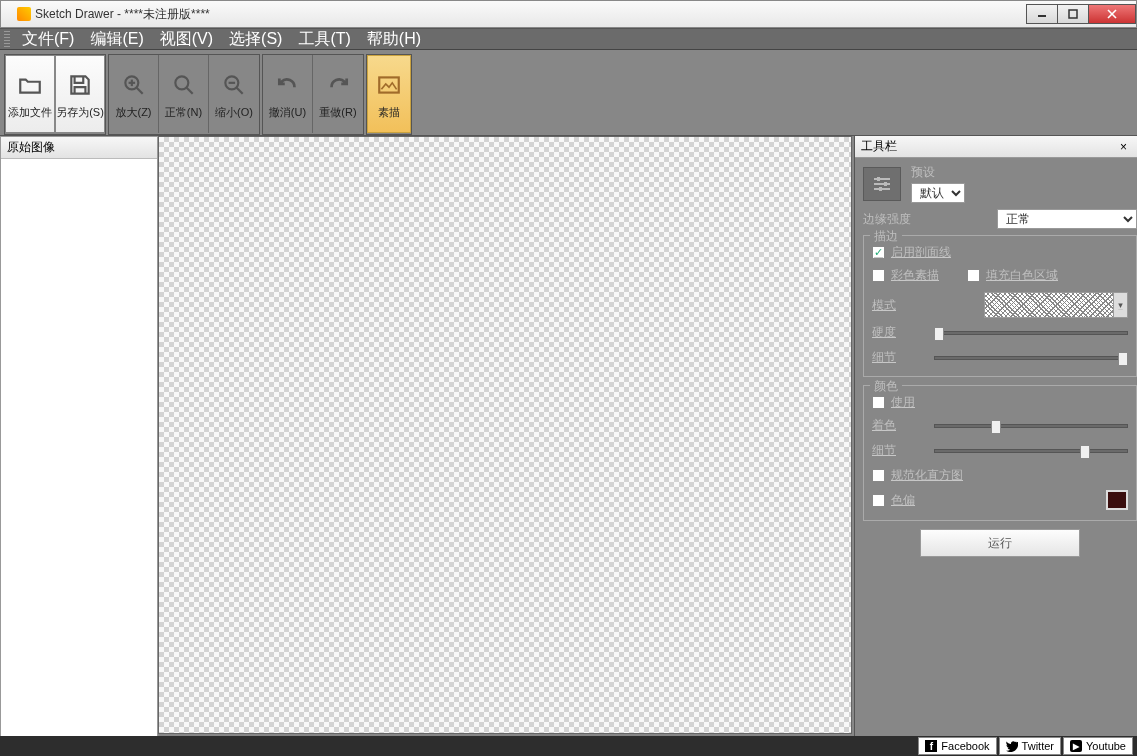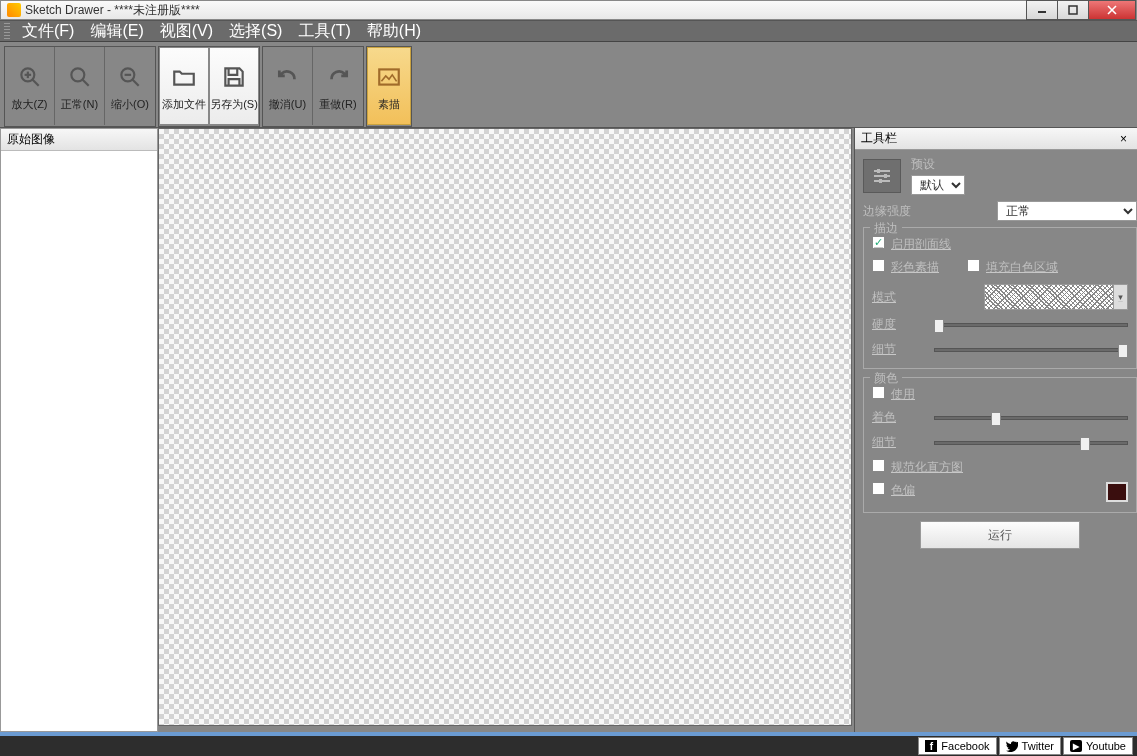--- a/index.html
+++ b/index.html
@@ -1,19 +1,19 @@
 <!DOCTYPE html>
 <html><head>
 <meta charset="utf-8">
 <style>
 * { margin: 0; padding: 0; box-sizing: border-box; font-family: "Microsoft YaHei", Tahoma, sans-serif; }
 body { width: 1137px; height: 756px; background: #6b9bd2; overflow: hidden; position: relative; }
 
 
-.titlebar { height: 20px; background: linear-gradient(to bottom, #fafafa, #e8e8e8); display: flex; align-items: center; padding-left: 6px; border: 1px solid #888; }
+.titlebar { height: 28px; background: linear-gradient(to bottom, #fafafa, #e8e8e8); display: flex; align-items: center; padding-left: 16px; border: 1px solid #888; }
 .titlebar-icon { width: 14px; height: 14px; margin-right: 4px; background: linear-gradient(45deg,#f80,#fc0); border-radius:2px; }
 .titlebar-text { font-size: 12px; color: #333; flex: 1; }
 .win-controls { display: flex; }
 .win-btn { width: 32px; height: 20px; display: flex; align-items: center; justify-content: center; border: 1px solid #555; margin-left: -1px; background: linear-gradient(to bottom,#f2f2f2,#d8d8d8); font-size: 10px; cursor: pointer; }
 .win-btn.close { background: linear-gradient(to bottom,#e77,#c33); color:#fff; width:48px; }
 
 
 .menubar { height: 22px; background: #6b6b6b; display: flex; align-items: center; padding-left: 4px; border-top:1px solid #555; border-bottom:1px solid #444;}
 .menu-grip { width: 6px; height: 16px; margin-right:4px; background: repeating-linear-gradient(to bottom,#999 0 1px,transparent 1px 3px);}
 .menu-item { color: #fff; font-size: 16px; padding: 2px 8px; cursor: pointer; }
@@ -52,21 +52,21 @@
 .rp-row { display:flex; align-items:center; margin-bottom:6px; gap:6px;}
 .rp-icon { width:38px; height:34px; background:#6f6f6f; display:flex; align-items:center; justify-content:center; margin-right:4px; border:1px solid #5a5a5a;}
 .rp-select { flex:1; height:20px; background:#fff; border:1px solid #999; font-size:12px; padding:1px 4px; color:#333;}
 .rp-label { width:54px; color:#bfbfbf; font-size:12px;}
 .rp-combo { width:140px; height:20px; background:#fff; border:1px solid #999; font-size:12px; padding:1px 4px; color:#333; margin-left:auto;}
 .fieldset { border:1px solid #aaa; padding:8px 8px 10px 8px; margin-bottom:8px; position:relative;text-decoration:underline;}
 .fieldset-legend { position:absolute; top:-8px; left:6px; background:#878787; padding:0 4px; font-size:12px; color:#bfbfbf;}
 .chk { width:13px; height:13px; background:#fff; border:1px solid #888; display:inline-flex; align-items:center; justify-content:center; margin-right:6px; cursor:pointer; flex-shrink:0;}
 .chk.checked::after { content:"✓"; font-size:11px; color:#2a7; line-height:1;}
 .chk-label { color:#bfbfbf; font-size:12px; cursor:pointer;}
-.chk-row { display:flex; align-items:flex-start; margin-bottom:6px; gap:0;}
+.chk-row { display:flex; align-items:center; margin-bottom:6px; gap:0;}
 .chk-pair { display:flex; gap:28px; margin-bottom:8px;}
 .pattern-box { width:130px; height:26px; background:#fff; border:1px solid #999; margin-left:auto;
   background-image: repeating-linear-gradient(45deg,#888 0 1px,transparent 1px 3px), repeating-linear-gradient(-45deg,#888 0 1px,transparent 1px 4px);}
 .pattern-dd { width:14px; height:26px; background:#ddd; border:1px solid #999; border-left:none; display:flex; align-items:center; justify-content:center; font-size:9px; color:#555;}
 .slider-row { display:flex; align-items:center; margin-bottom:8px;}
 .slider-track { flex:1; height:4px; background:#6a6a6a; border:1px solid #555; position:relative; margin-left:8px;}
 .slider-thumb { position:absolute; top:-5px; width:10px; height:14px; background:#f0f0f0; border:1px solid #888; cursor:pointer;}
 .color-swatch { width:22px; height:20px; background:#3a0e0e; border:2px solid #ddd; margin-left:auto;}
 .run-btn { width:160px; height:28px; margin:8px auto 0 auto; display:block; background:linear-gradient(to bottom,#fdfdfd,#e5e5e5); border:1px solid #999; font-size:12px; color:#555; cursor:pointer;}
 
@@ -112,20 +112,38 @@
   <div class="menu-item">文件(F)</div>
   <div class="menu-item">编辑(E)</div>
   <div class="menu-item">视图(V)</div>
   <div class="menu-item">选择(S)</div>
   <div class="menu-item">工具(T)</div>
   <div class="menu-item">帮助(H)</div>
 </div>
 
 <div class="toolbar">
   <div class="tool-group">
+    <div class="tool-btn raised">
+      <div class="ico">
+          <svg viewBox="0 0 24 24">
+            <path fill="none" stroke="#555" stroke-width="2" d="M3 7h5l2 2h11v10H3z M3 7v12"></path>
+          </svg>
+        </div>
+      <div class="lbl">添加文件</div>
+    </div>
+    <div class="tool-btn raised">
+      <div class="ico">
+          <svg viewBox="0 0 24 24">
+            <path fill="none" stroke="#555" stroke-width="2" d="M4 4h13l3 3v13H4z M7 4v6h8V4 M7 20v-6h10v6"></path>
+          </svg>
+        </div>
+      <div class="lbl">另存为(S)</div>
+    </div>
+  </div>
+  <div class="tool-group">
     <div class="tool-btn">
       <div class="ico">
           <svg viewBox="0 0 24 24">
             <circle cx="10" cy="10" r="6" fill="none" stroke="#555" stroke-width="2"></circle>
             <line x1="14" y1="14" x2="20" y2="20" stroke="#555" stroke-width="2"></line>
             <line x1="7" y1="10" x2="13" y2="10" stroke="#555" stroke-width="2"></line>
             <line x1="10" y1="7" x2="10" y2="13" stroke="#555" stroke-width="2"></line>
           </svg>
         </div>
       <div class="lbl">放大(Z)</div>
@@ -141,38 +159,20 @@
     </div>
     <div class="tool-btn">
       <div class="ico">
           <svg viewBox="0 0 24 24">
             <circle cx="10" cy="10" r="6" fill="none" stroke="#555" stroke-width="2"></circle>
             <line x1="14" y1="14" x2="20" y2="20" stroke="#555" stroke-width="2"></line>
             <line x1="7" y1="10" x2="13" y2="10" stroke="#555" stroke-width="2"></line>
           </svg>
         </div>
       <div class="lbl">缩小(O)</div>
-    </div>
-  </div>
-  <div class="tool-group">
-    <div class="tool-btn raised">
-      <div class="ico">
-          <svg viewBox="0 0 24 24">
-            <path fill="none" stroke="#555" stroke-width="2" d="M3 7h5l2 2h11v10H3z M3 7v12"></path>
-          </svg>
-        </div>
-      <div class="lbl">添加文件</div>
-    </div>
-    <div class="tool-btn raised">
-      <div class="ico">
-          <svg viewBox="0 0 24 24">
-            <path fill="none" stroke="#555" stroke-width="2" d="M4 4h13l3 3v13H4z M7 4v6h8V4 M7 20v-6h10v6"></path>
-          </svg>
-        </div>
-      <div class="lbl">另存为(S)</div>
     </div>
   </div>
   <div class="tool-group">
     <div class="tool-btn">
       <div class="ico">
           <svg viewBox="0 0 24 24">
             <path fill="none" stroke="#555" stroke-width="2.5" d="M18 14a7 7 0 0 0-12-5l-2 2 M4 6v5h5"></path>
           </svg>
         </div>
       <div class="lbl">撤消(U)</div>

